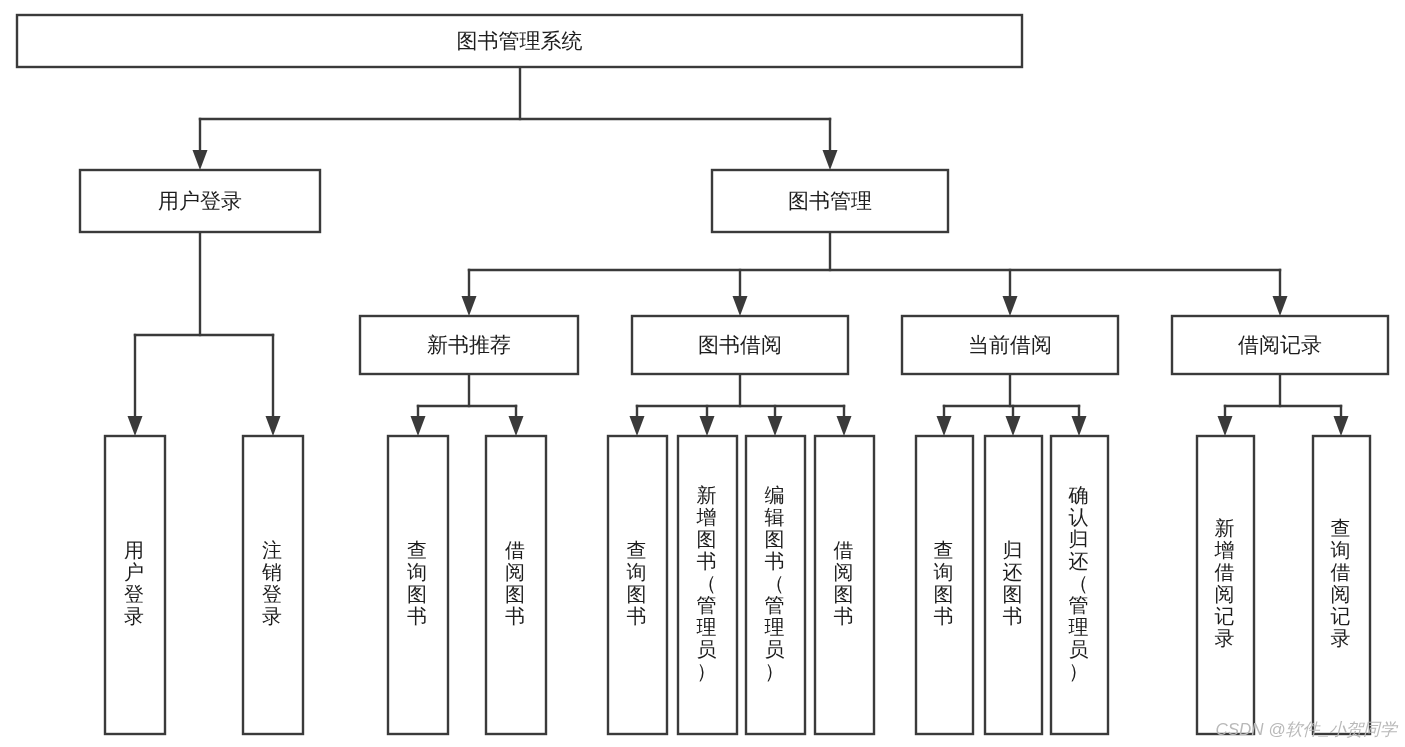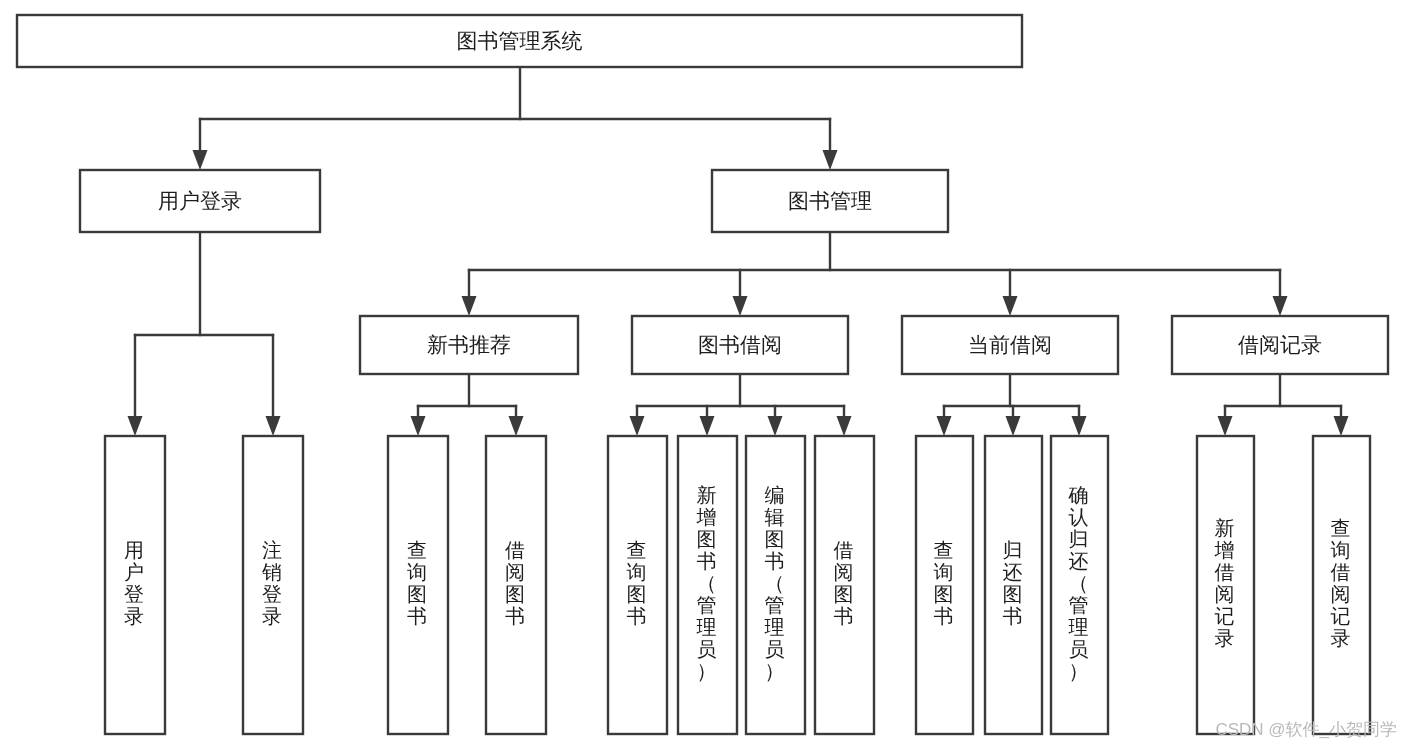--- a/index.html
+++ b/index.html
@@ -53,20 +53,21 @@
   }
   .watermark {
     position: absolute;
     right: 8px;
     bottom: 6px;
     font-family: "Liberation Sans", "DejaVu Sans", sans-serif;
     font-size: 17px;
     color: #b9b9b9;
     white-space: nowrap;
     user-select: none;
+    font-style: italic;
   }
 </style>
 </head>
 <body>
 
 <div id="diagram-root">
   <svg class="tree-canvas" viewBox="0 0 1405 747" xmlns="http://www.w3.org/2000/svg">
     <g id="edge-layer">
         <g>
           <path class="connector" d="M520 67 L520 119"></path>

